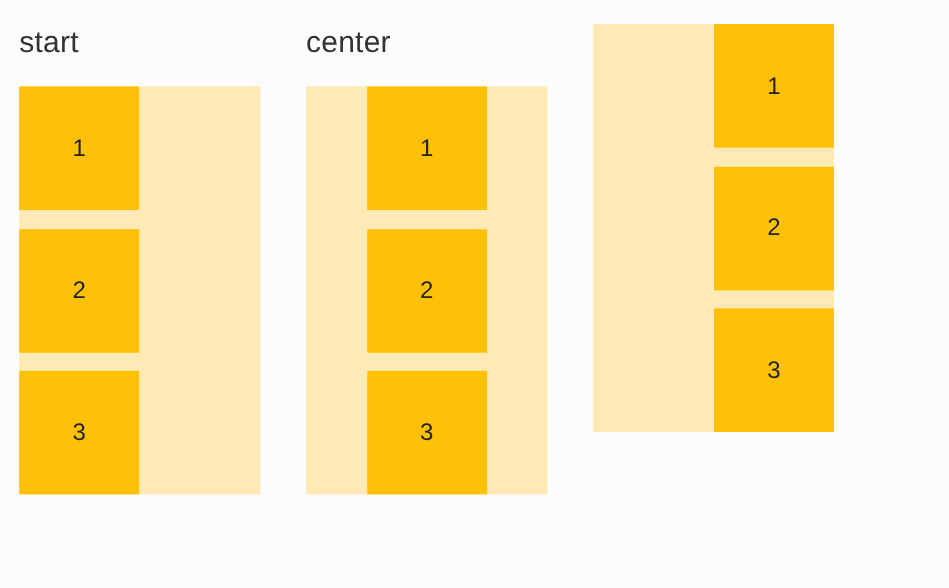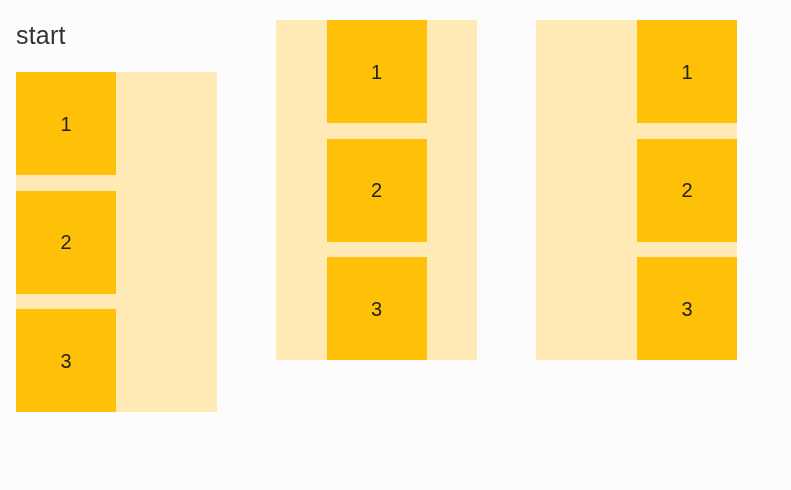--- a/index.html
+++ b/index.html
@@ -20,21 +20,21 @@
     position: absolute;
     left: 0;
     top: 0;
     width: 791px;
     height: 490px;
     display: flex;
     flex-direction: row;
     align-items: flex-start;
     padding: 20px 0 0 16px;
     box-sizing: border-box;
-    gap: 59px;
+    gap: 38px;
   }
 
   .demo-column {
     width: 201px;
     flex: 0 0 201px;
     display: flex;
     flex-direction: column;
   }
 
   .column-label {
@@ -89,20 +89,21 @@
       <div class="flex-item">
         <span>2</span>
       </div>
       <div class="flex-item">
         <span>3</span>
       </div>
     </div>
   </div>
 
   <div class="demo-column">
+    <div class="column-label">center</div>
     <div class="flex-container align-center">
       <div class="flex-item">
         <span>1</span>
       </div>
       <div class="flex-item">
         <span>2</span>
       </div>
       <div class="flex-item">
         <span>3</span>
       </div>

